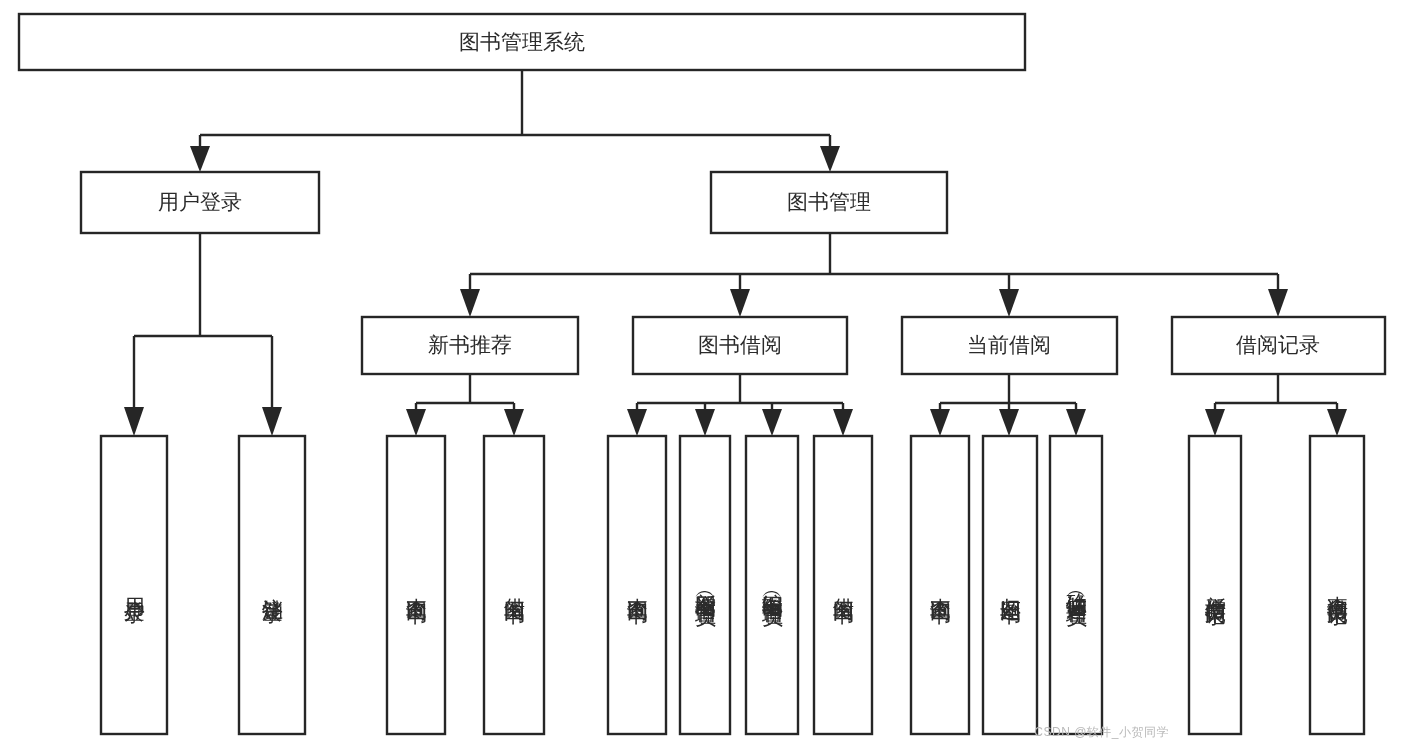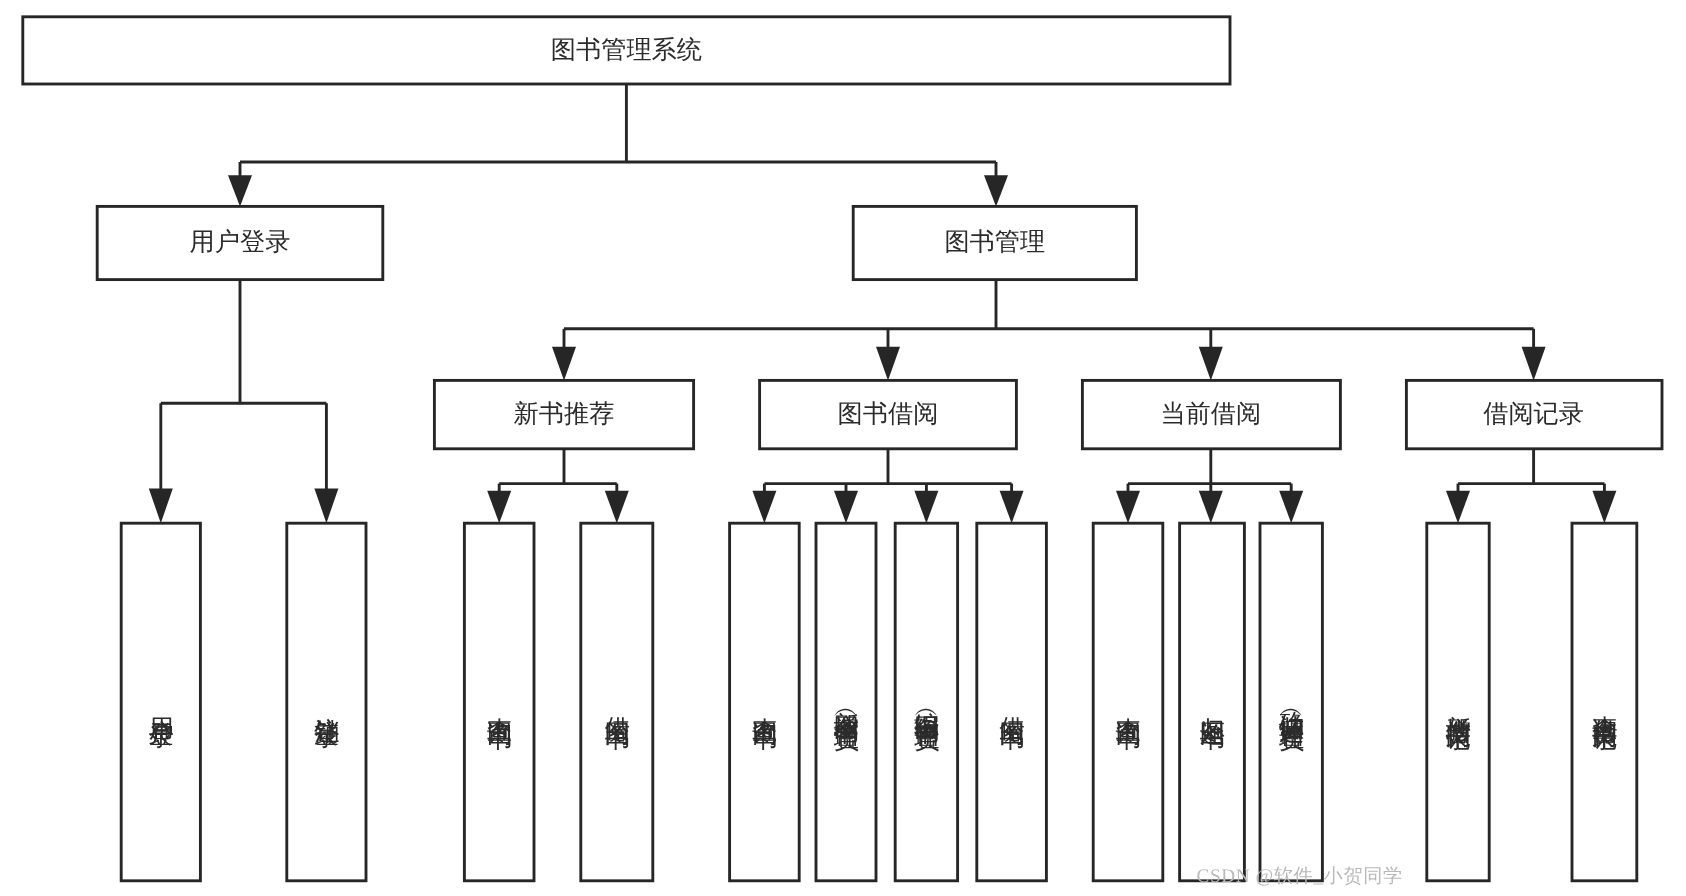--- a/index.html
+++ b/index.html
@@ -63,22 +63,22 @@
     align-items: center;
     justify-content: center;
     text-align: center;
     white-space: nowrap;
     pointer-events: none;
   }
   #watermark {
     position: absolute;
     right: 12px;
     bottom: 6px;
-    font-family: Liberation Serif, serif;
-    font-size: 16px;
+    font-family: Liberation Sans, sans-serif;
+    font-size: 12px;
     color: #b9b9b9;
     letter-spacing: 0.5px;
     white-space: nowrap;
   }
 </style>
 </head>
 <body>
 
 <div id="diagram-root">
 

